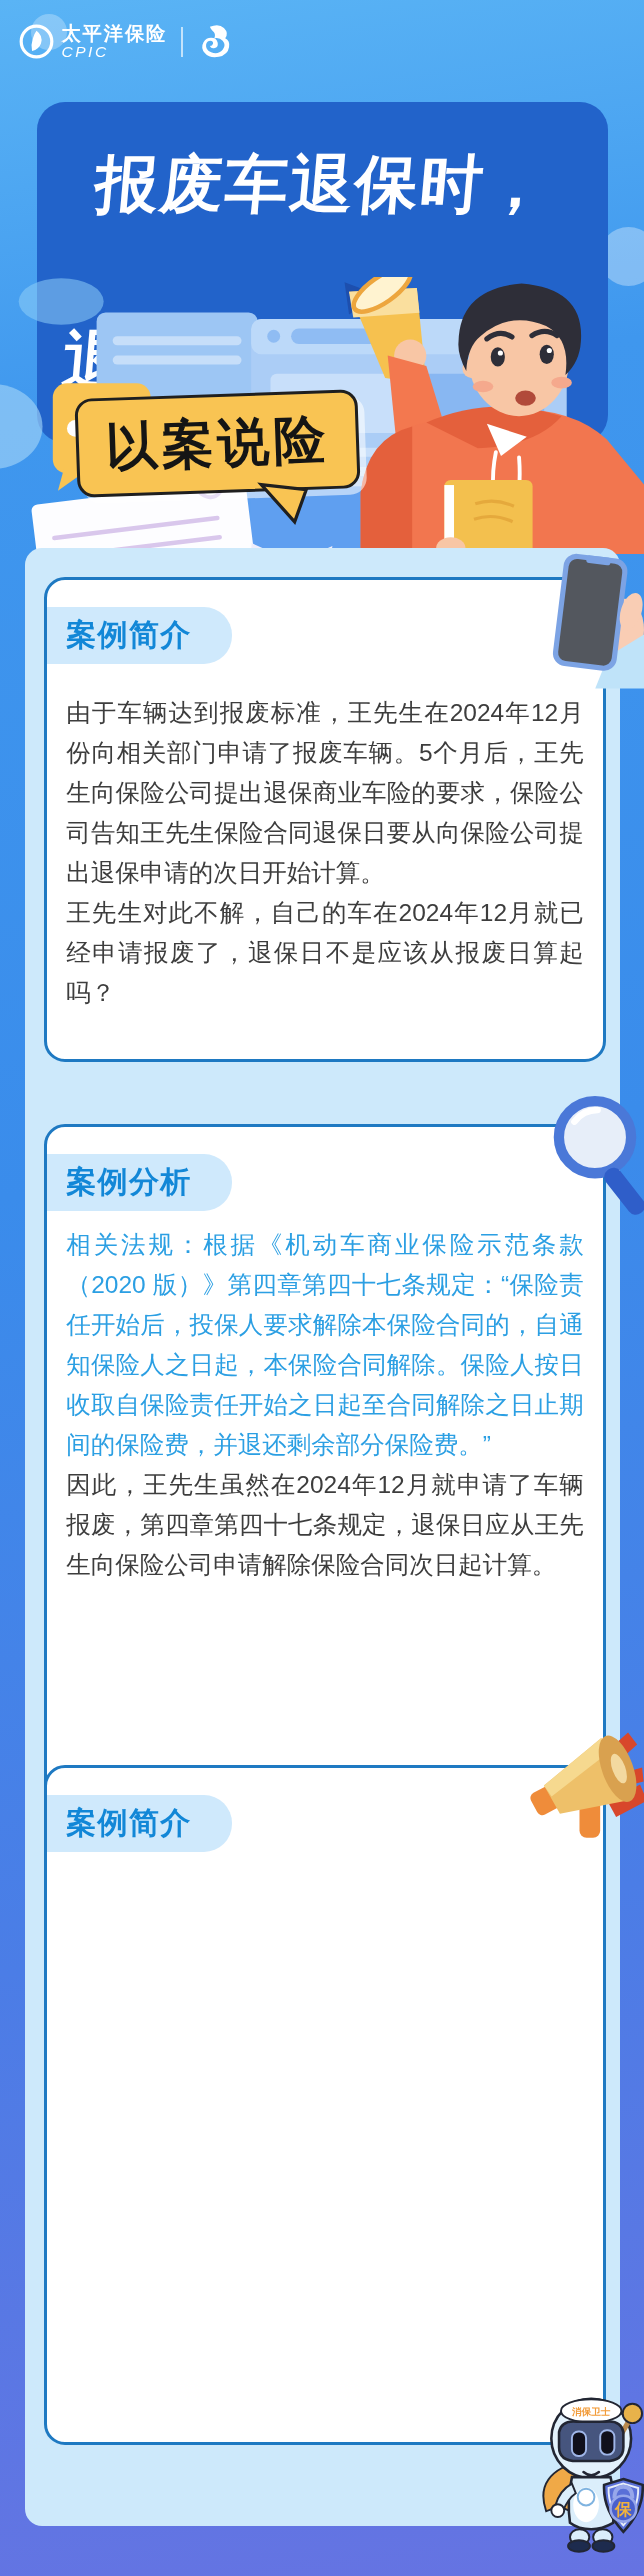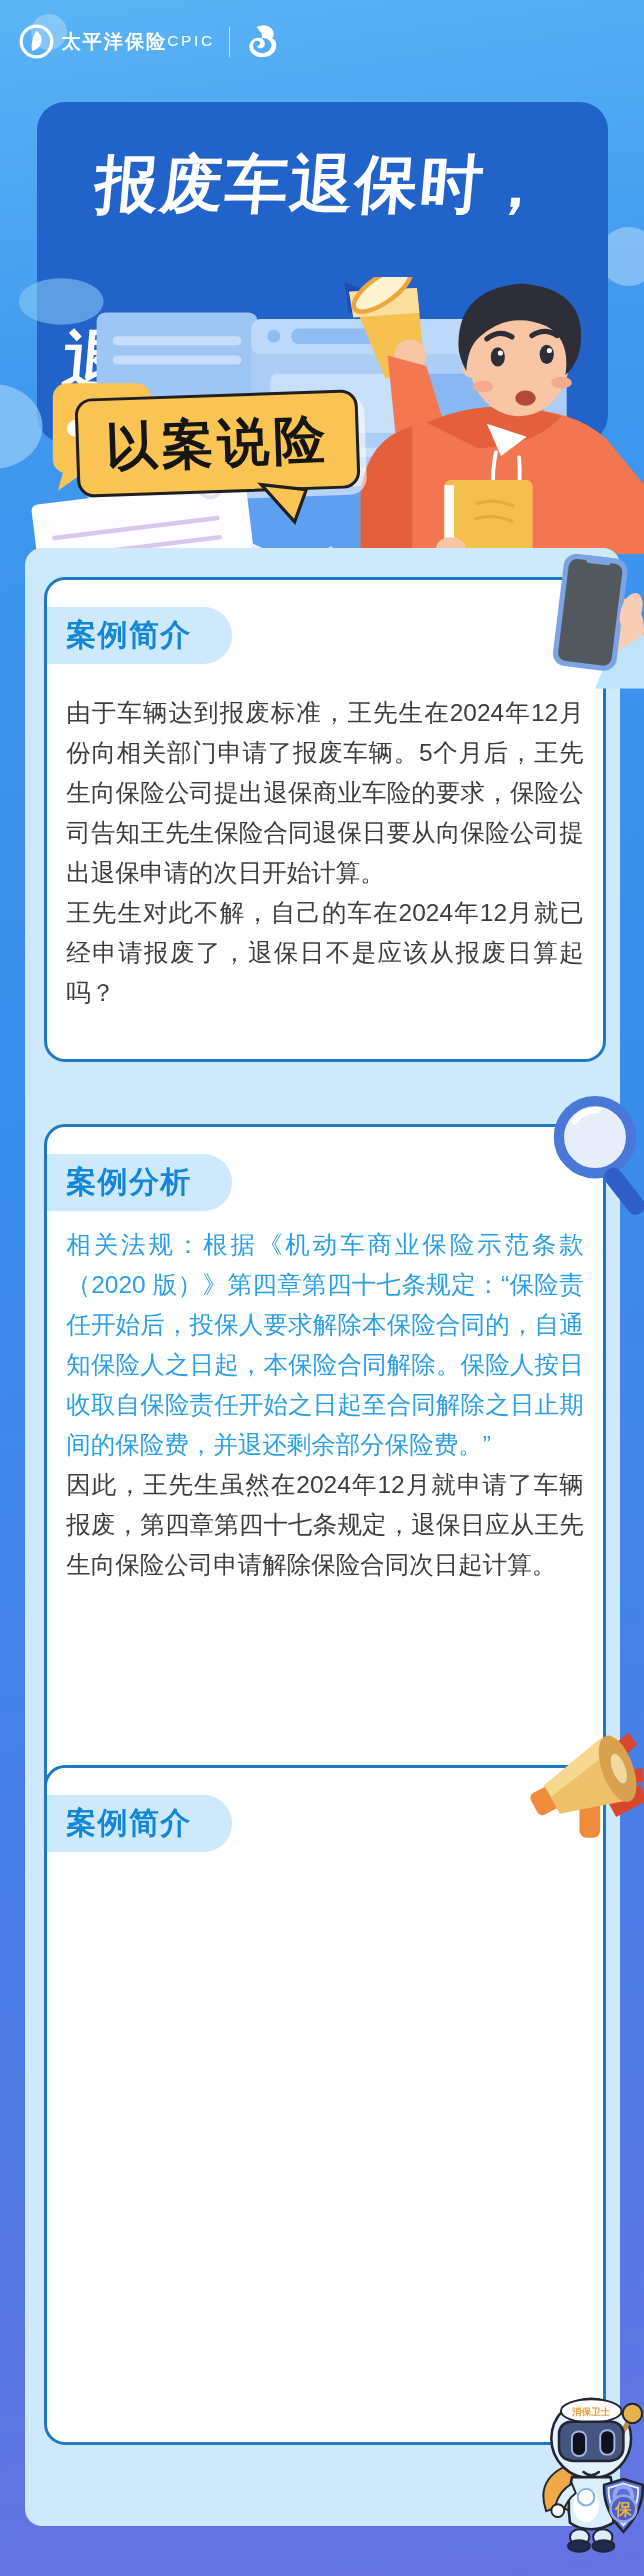--- a/index.html
+++ b/index.html
@@ -6,23 +6,23 @@
   body{width:644px;height:2576px;font-family:"Liberation Sans","DejaVu Sans",sans-serif;}
   .page{position:relative;width:644px;height:2576px;overflow:hidden;
         background:linear-gradient(172deg,#5ab4f5 0%,#3f97ee 16%,#3a8ceb 45%,#4b7de6 74%,#6673e2 100%);}
   .deco-circle{position:absolute;border-radius:50%;}
   .c1{left:31px;top:14px;width:36px;height:36px;background:rgba(255,255,255,.28);}
   .c2{left:599px;top:227px;width:59px;height:59px;background:rgba(255,255,255,.33);}
 
   
   .brand{position:absolute;left:18px;top:23px;display:flex;align-items:center;color:#fff;}
   .brand-icon{width:37px;height:37px;}
-  .brand-text{margin-left:6.4px;display:flex;line-height:1;}
+  .brand-text{margin-left:6.4px;display:flex;flex-direction:column;line-height:1;}
   .brand-cn{font-size:19.3px;font-weight:bold;letter-spacing:1.9px;}
-  .brand-en{font-size:15.5px;letter-spacing:2.6px;margin-top:1px;}
+  .brand-en{font-size:15.5px;letter-spacing:2.6px;margin-top:1px;font-style:italic;}
   .brand-divider{width:1.3px;height:30px;background:rgba(255,255,255,.65);margin:0 14px;}
   .dragon{width:36px;height:37px;}
 
   
   .title-bubble{position:absolute;left:37px;top:102px;width:571px;height:341px;
                 background:#2263ca;border-radius:28px;}
   .title-line{position:absolute;left:0;width:100%;text-align:center;color:#ffffff;
               font-size:63px;font-weight:900;letter-spacing:1.9px;transform:skewX(-5deg);
               white-space:nowrap;}
   .tl1{top:40px;}

